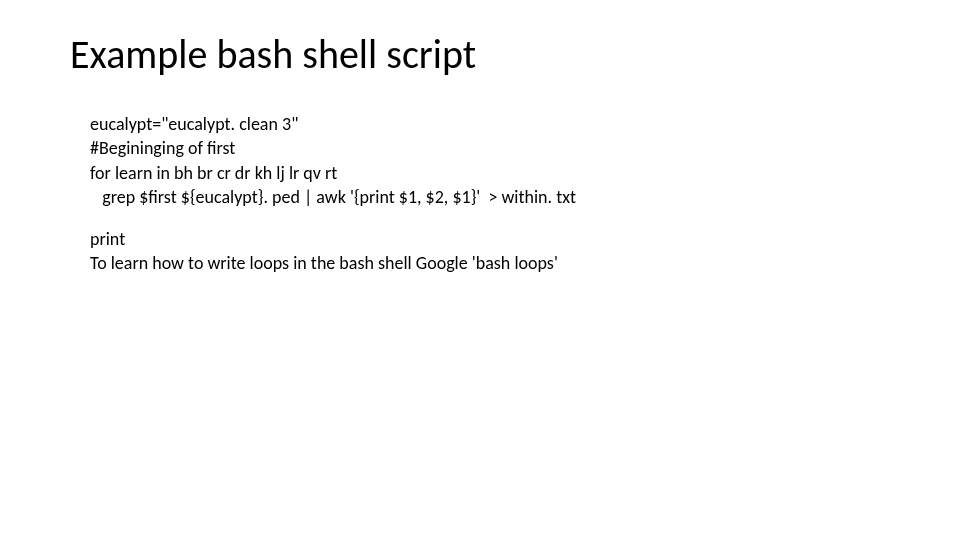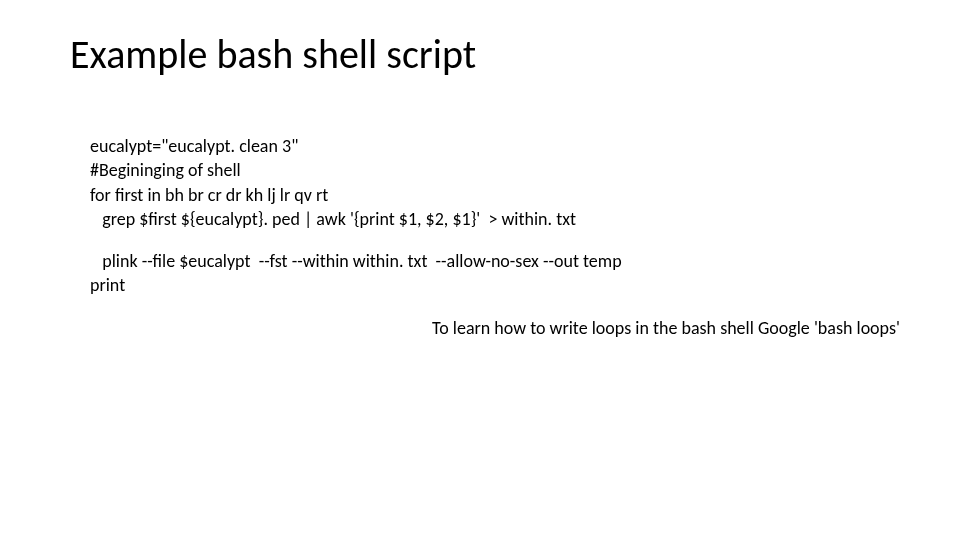--- a/index.html
+++ b/index.html
@@ -13,48 +13,45 @@
       background: #ffffff;
       font-family: Calibri, "Segoe UI", Arial, sans-serif;
       color: #000000;
       padding: 30px 60px 30px 60px;
       position: relative;
     }
     .slide-title {
       font-size: 40px;
       font-weight: 400;
       color: #000000;
-      margin-bottom: 55px;
+      margin-bottom: 33px;
       margin-left: 10px;
     }
     .content-block {
       font-size: 18px;
       line-height: 1.35;
       color: #000000;
       margin-left: 30px;
     }
     .code-line {
       white-space: pre;
       font-family: Calibri, "Segoe UI", Arial, sans-serif;
     }
     .spacer {
       height: 18px;
     }
     .learn-line {
-      margin-top: 18px;
-      text-align: right;
     }
   </style>
 </head>
 <body>
 
 <h1 class="slide-title">Example bash shell script</h1>
 
 <div class="content-block">
   <div class="code-line">eucalypt="eucalypt. clean 3"</div>
-  <div class="code-line">#Begininging of shell</div>
-  <div class="code-line">for first in bh br cr dr kh lj lr qv rt</div>
+  <div class="code-line">#Begininging of first</div>
+  <div class="code-line">for learn in bh br cr dr kh lj lr qv rt</div>
   <div class="code-line">   grep $first ${eucalypt}. ped | awk '{print $1, $2, $1}'  &gt; within. txt</div>
   <div class="spacer"></div>
-  <div class="code-line">   plink --file $eucalypt  --fst --within within. txt  --allow-no-sex --out temp</div>
   <div class="code-line">print</div>
   <div class="learn-line">To learn how to write loops in the bash shell Google 'bash loops'</div>
 </div>
 
 </body></html>

